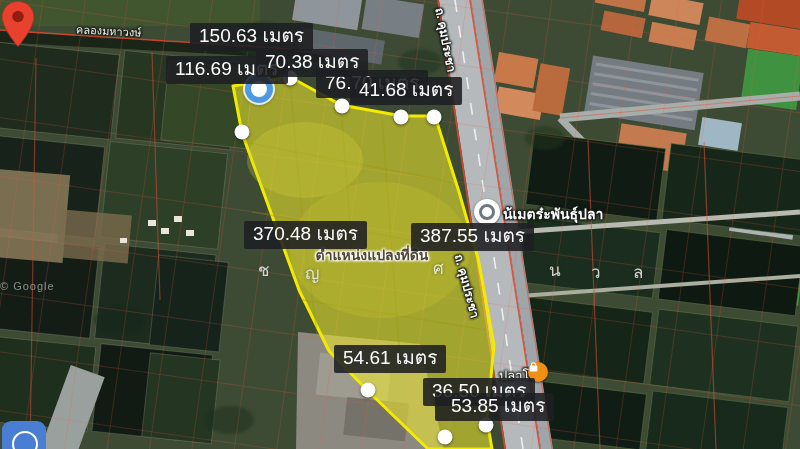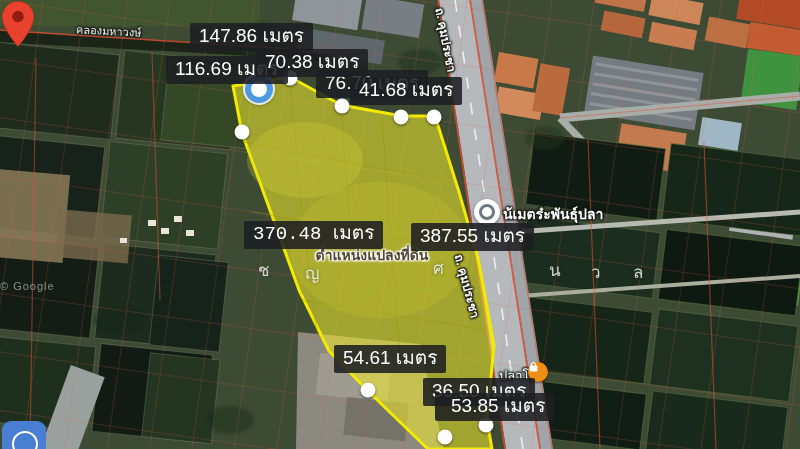--- a/index.html
+++ b/index.html
@@ -36,21 +36,21 @@
     box-shadow:0 0 0 2px rgba(255,255,255,.85),0 1px 4px rgba(0,0,0,.5);}
 
   .pin{position:absolute;z-index:5;left:360px;top:184px;width:36px;height:48px;}
 
   
   .measure{position:absolute;z-index:6;background:rgba(30,31,34,.88);color:#fff;
     font-size:19px;line-height:24px;padding:1px 9px 3px;border-radius:2px;white-space:nowrap;}
   .m-t1{left:190px;top:23px;} .m-t2{left:166px;top:56px;}
   .m-t3{left:256px;top:49px;z-index:7;} .m-t4{left:316px;top:70px;}
   .m-t5{left:350px;top:77px;z-index:7;}
-  .m-w{left:244px;top:221px;font-family:Liberation Mono, monospace;} .m-e{left:411px;top:223px;}
+  .m-w{left:244px;top:221px;} .m-e{left:411px;top:223px;}
   .m-s1{left:334px;top:345px;} .m-s2{left:376px;top:369px;}
   .m-s3{left:423px;top:378px;z-index:7;} .m-s4{left:435px;top:393px;z-index:8;padding-left:16px;}
 
   
   .poi-circle{position:absolute;z-index:3;transform:translate(-50%,-50%);border-radius:50%;}
   .fish-poi{left:487px;top:212px;width:26px;height:26px;background:#fff;
     box-shadow:0 1px 3px rgba(0,0,0,.5);display:flex;align-items:center;justify-content:center;}
   .fish-poi .ring{width:10px;height:10px;border:3px solid #6e7880;border-radius:50%;}
   .shop-poi{left:538px;top:372px;width:20px;height:20px;background:#ef8f13;
     box-shadow:0 1px 2px rgba(0,0,0,.5);display:flex;align-items:center;justify-content:center;}
@@ -231,21 +231,21 @@
   <div class="vtx" style="left:368px;top:390px;"></div>
   <div class="vtx" style="left:445px;top:437px;"></div>
   <div class="vtx" style="left:486px;top:425px;"></div>
 
   <svg class="pin" viewBox="0 0 24 32">
     <path d="M12 1C6 1 1.5 5.6 1.5 11.3 1.5 19 12 31 12 31s10.5-12 10.5-19.7C22.5 5.6 18 1 12 1z" fill="#e8422f" stroke="#b8321f" stroke-width=".6"></path>
     <circle cx="12" cy="11" r="3.8" fill="#8f1d10"></circle>
   </svg>
   <span class="parcel-name">ตำแหน่งแปลงที่ดิน</span>
 
-  <div class="measure m-t1">147.86 เมตร</div>
+  <div class="measure m-t1">150.63 เมตร</div>
   <div class="measure m-t2">116.69 เมตร</div>
   <div class="measure m-t3">70.38 เมตร</div>
   <div class="measure m-t4">76.70 เมตร</div>
   <div class="measure m-t5">41.68 เมตร</div>
   <div class="measure m-w">370.48 เมตร</div>
   <div class="measure m-e">387.55 เมตร</div>
   <div class="measure m-s1">54.61 เมตร</div>
   <div class="measure m-s3">36.50 เมตร</div>
   <div class="measure m-s4">53.85 เมตร</div>
 

